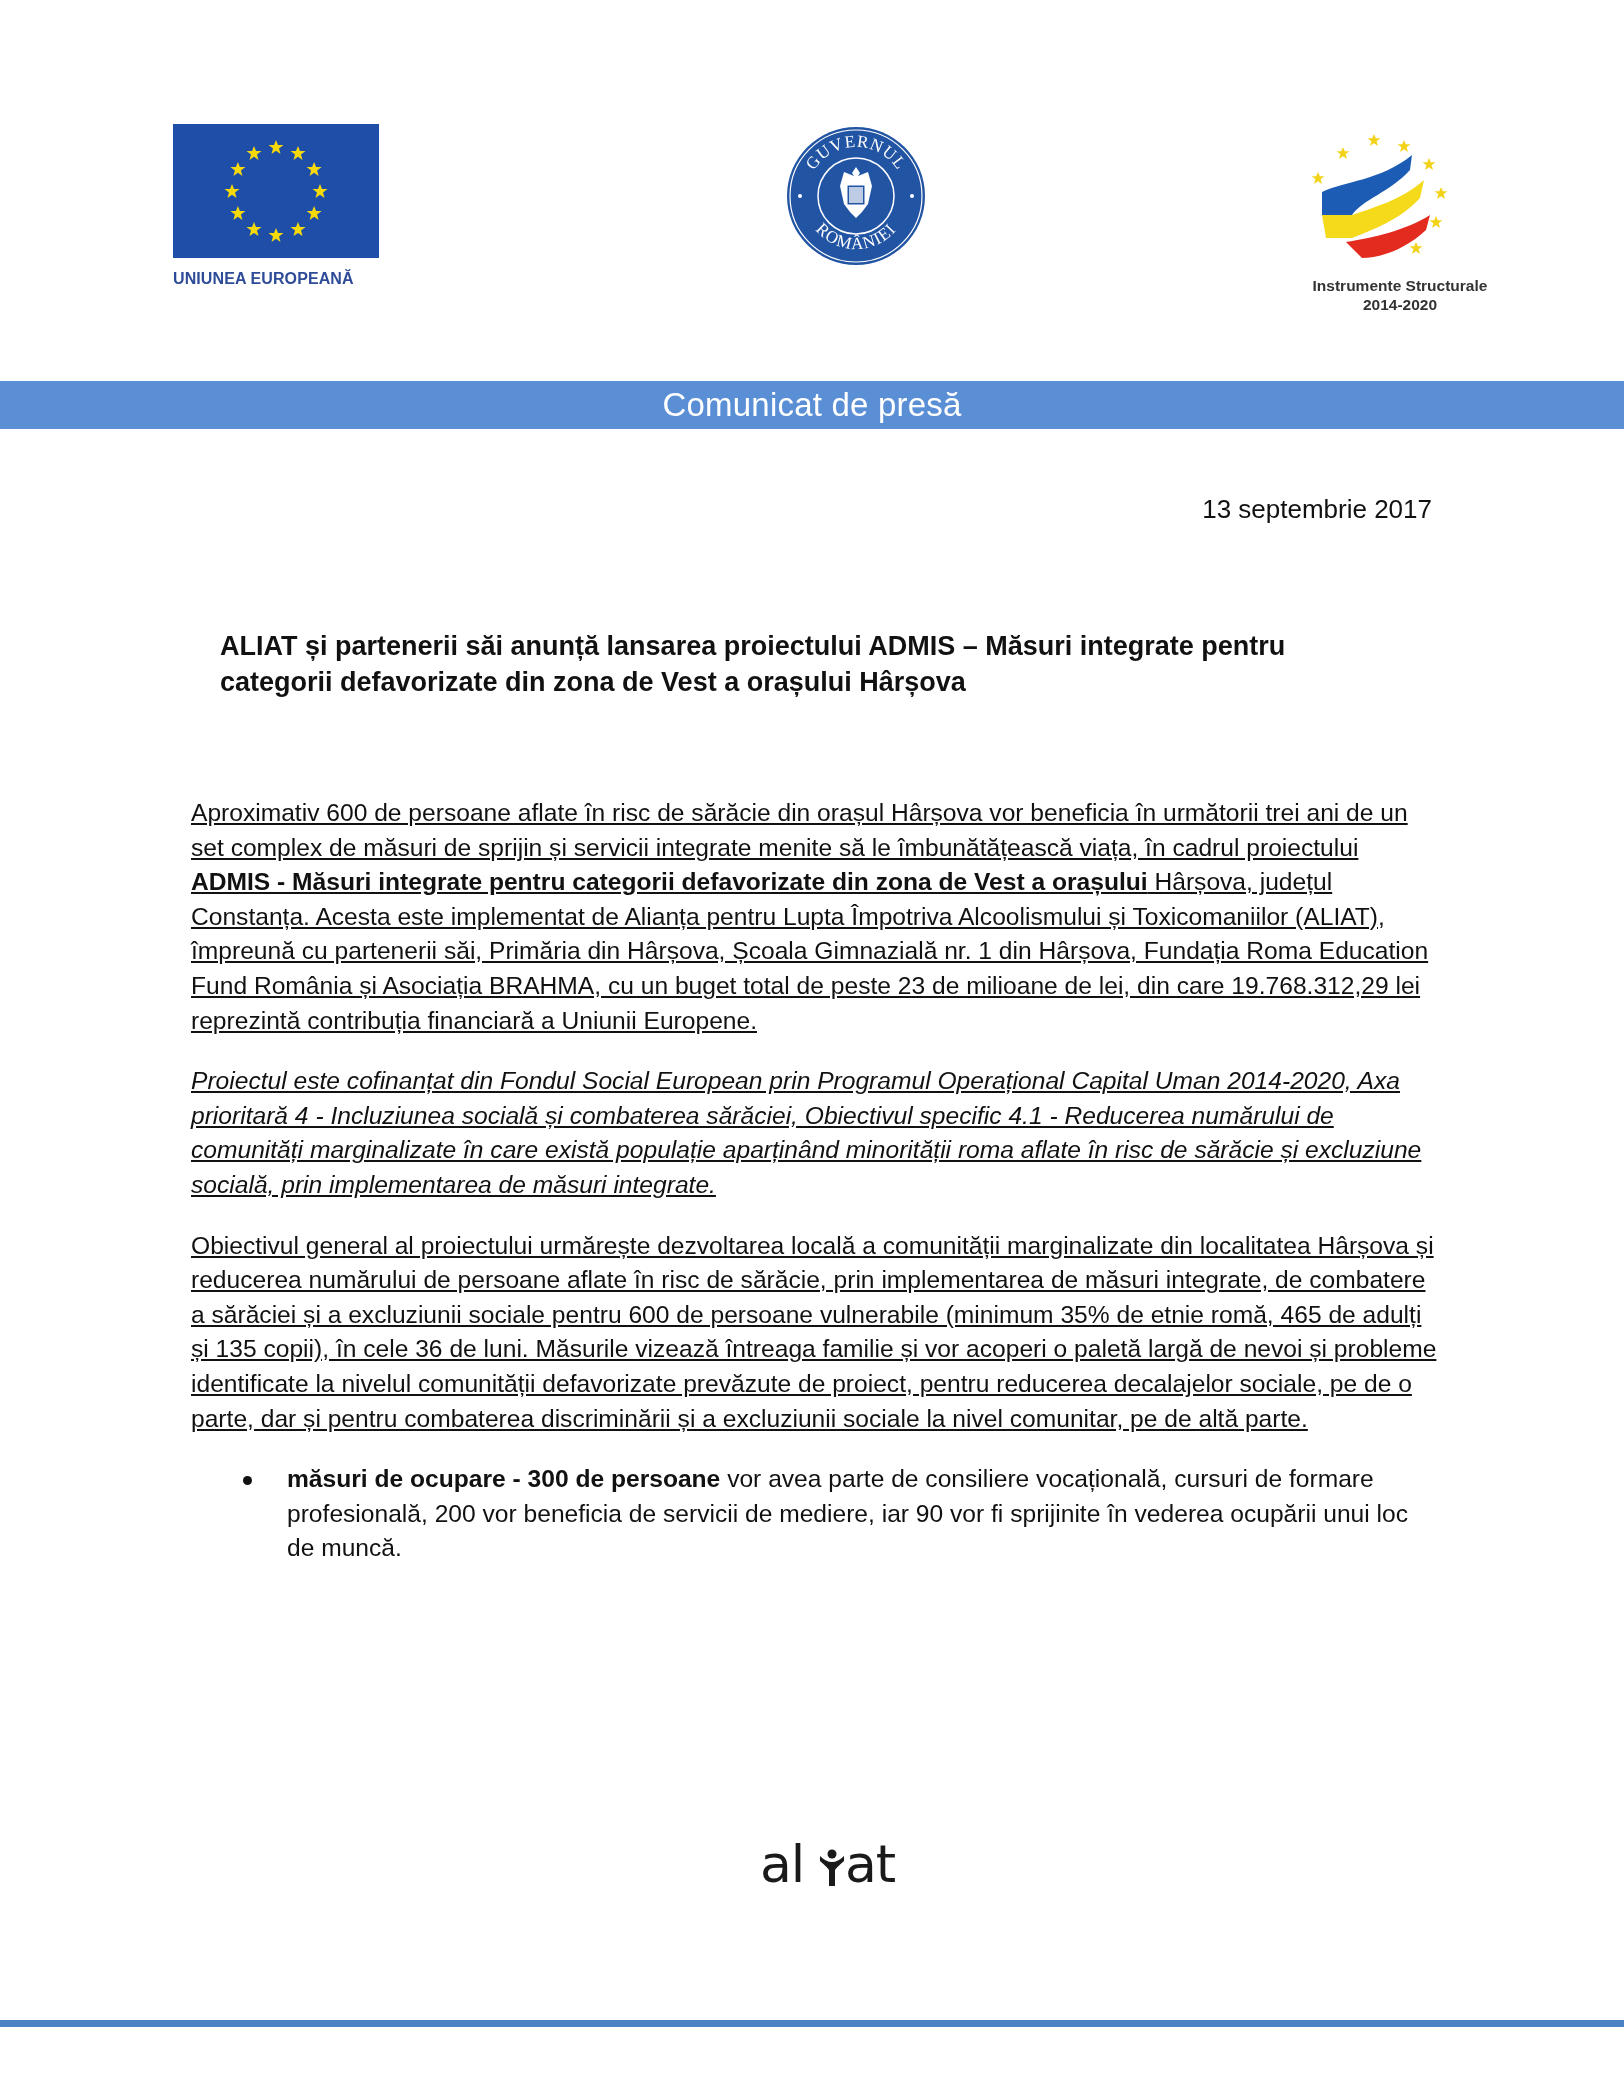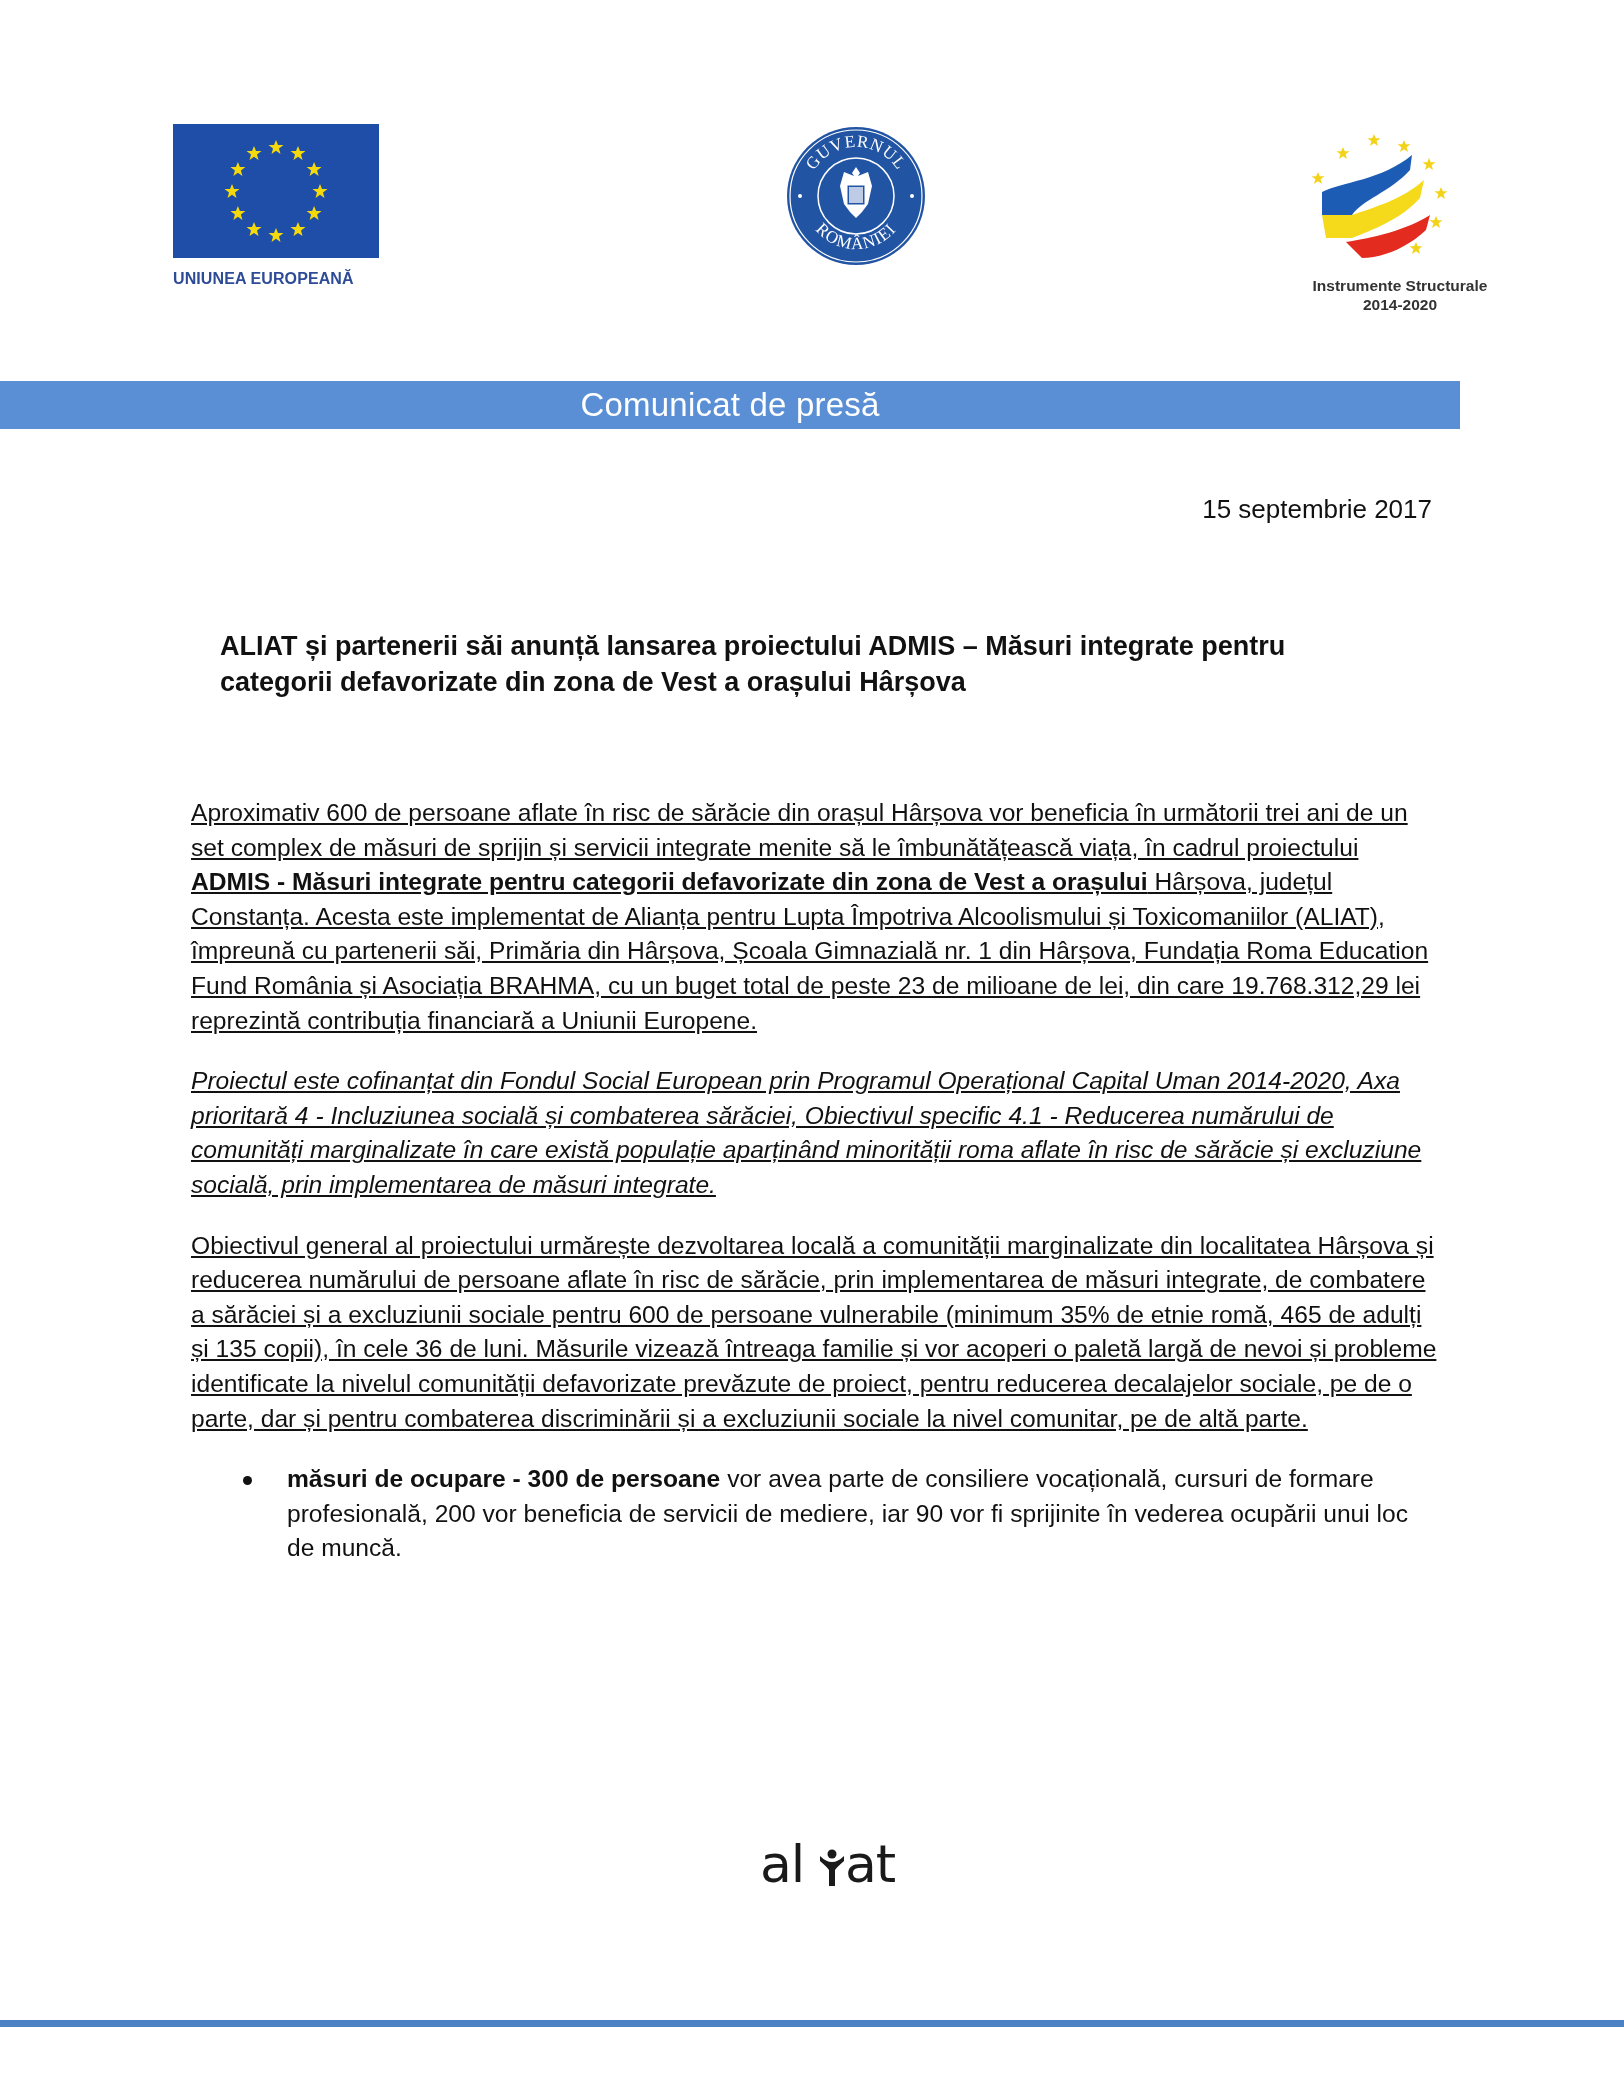--- a/index.html
+++ b/index.html
@@ -22,21 +22,21 @@
 
   #is-logo { left: 1290px; top: 120px; width: 220px; }
   #is-graphic { margin-left: 22px; }
   #is-caption {
     font-size: 15.5px; font-weight: bold; color: #333; text-align: center;
     line-height: 19px; margin-top: 12px;
   }
 
   
   #band {
-    left: 0; top: 381px; width: 1460px; height: 48px; background: #5a8fd6;
+    left: 0; top: 381px; width: 1624px; height: 48px; background: #5a8fd6;
     display: flex; align-items: center; justify-content: center;
   }
   #band-title { color: #ffffff; font-size: 33px; letter-spacing: 0.2px; }
 
   
   #date { right: 192px; top: 494px; font-size: 26px; color: #111; white-space: nowrap; }
 
   
   #title {
     left: 220px; width: 1184px; top: 628px; text-align: left;
@@ -130,21 +130,21 @@
   <div id="is-caption">
     <div>Instrumente Structurale</div>
     <div>2014-2020</div>
   </div>
 </div>
 
 <div id="band" class="abs">
   <span id="band-title">Comunicat de presă</span>
 </div>
 
-<div id="date" class="abs">15 septembrie 2017</div>
+<div id="date" class="abs">13 septembrie 2017</div>
 
 <div id="title" class="abs">
   <div>ALIAT și partenerii săi anunță lansarea proiectului ADMIS – Măsuri integrate pentru</div>
   <div>categorii defavorizate din zona de Vest a orașului Hârșova</div>
 </div>
 
 <div id="body" class="abs">
   <p><span>Aproximativ 600 de persoane aflate în risc de sărăcie din orașul Hârșova vor beneficia în următorii trei ani de un set complex de măsuri de sprijin și servicii integrate menite să le îmbunătățească viața, în cadrul proiectului </span><b>ADMIS - Măsuri integrate pentru categorii defavorizate din zona de Vest a orașului</b><span> Hârșova, județul Constanța. Acesta este implementat de Alianța pentru Lupta Împotriva Alcoolismului și Toxicomaniilor (ALIAT), împreună cu partenerii săi, Primăria din Hârșova, Școala Gimnazială nr. 1 din Hârșova, Fundația Roma Education Fund România și Asociația BRAHMA, cu un buget total de peste 23 de milioane de lei, din care 19.768.312,29 lei reprezintă contribuția financiară a Uniunii Europene.</span></p>
   <p class="italic">Proiectul este cofinanțat din Fondul Social European prin Programul Operațional Capital Uman 2014-2020, Axa prioritară 4 - Incluziunea socială și combaterea sărăciei, Obiectivul specific 4.1 - Reducerea numărului de comunități marginalizate în care există populație aparținând minorității roma aflate în risc de sărăcie și excluziune socială, prin implementarea de măsuri integrate.</p>
   <p>Obiectivul general al proiectului urmărește dezvoltarea locală a comunității marginalizate din localitatea Hârșova și reducerea numărului de persoane aflate în risc de sărăcie, prin implementarea de măsuri integrate, de combatere a sărăciei și a excluziunii sociale pentru 600 de persoane vulnerabile (minimum 35% de etnie romă, 465 de adulți și 135 copii), în cele 36 de luni. Măsurile vizează întreaga familie și vor acoperi o paletă largă de nevoi și probleme identificate la nivelul comunității defavorizate prevăzute de proiect, pentru reducerea decalajelor sociale, pe de o parte, dar și pentru combaterea discriminării și a excluziunii sociale la nivel comunitar, pe de altă parte.</p>

